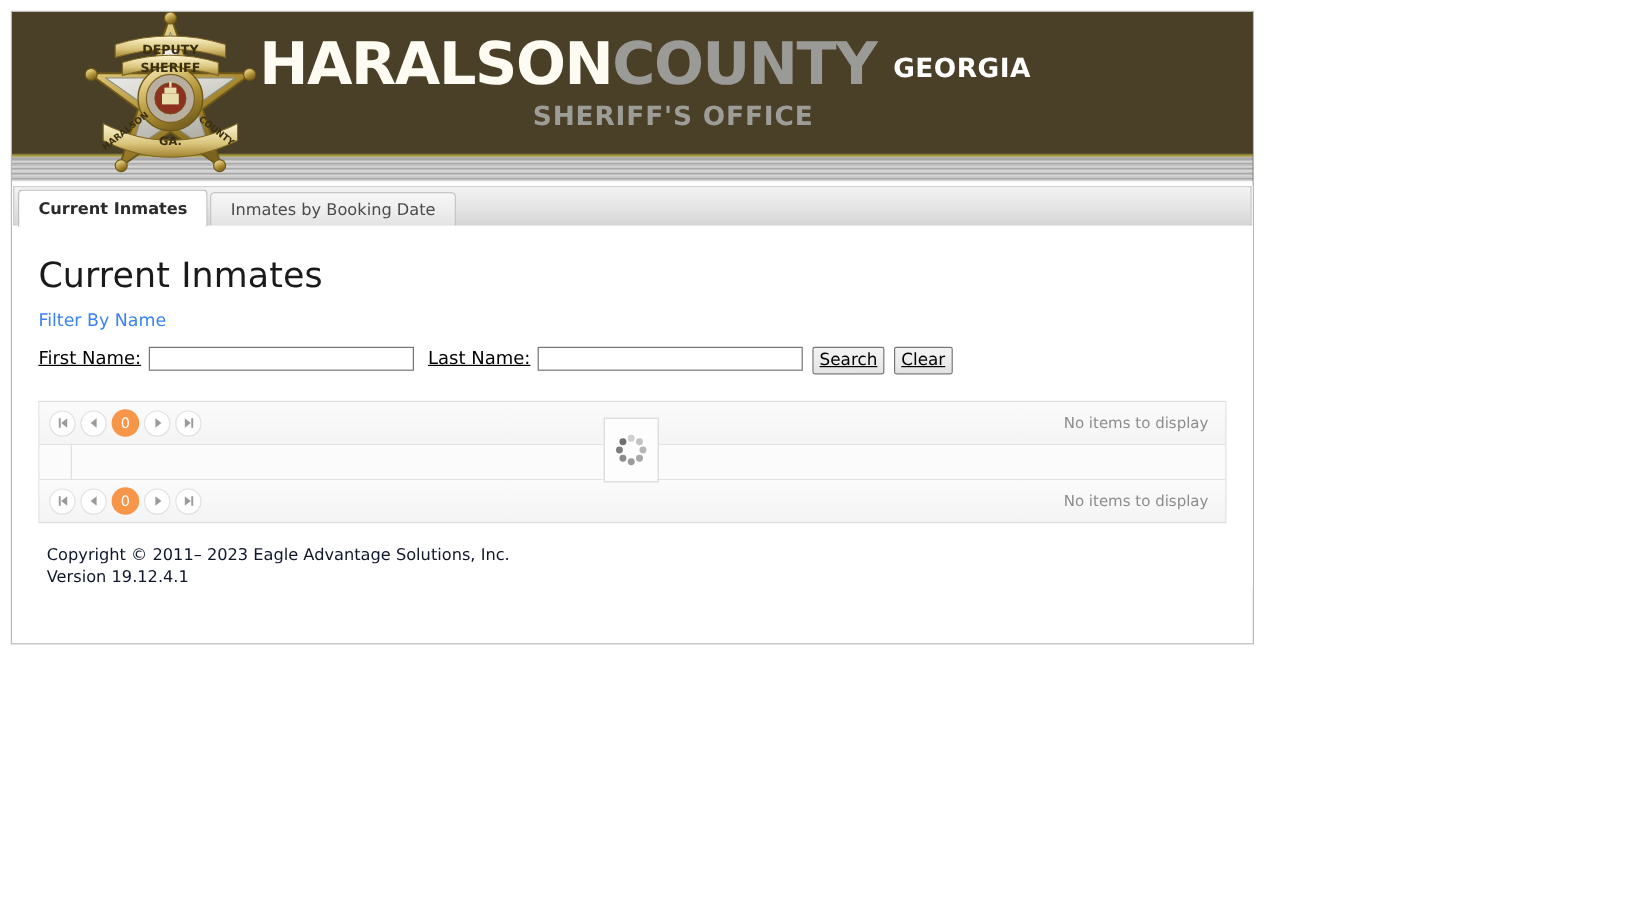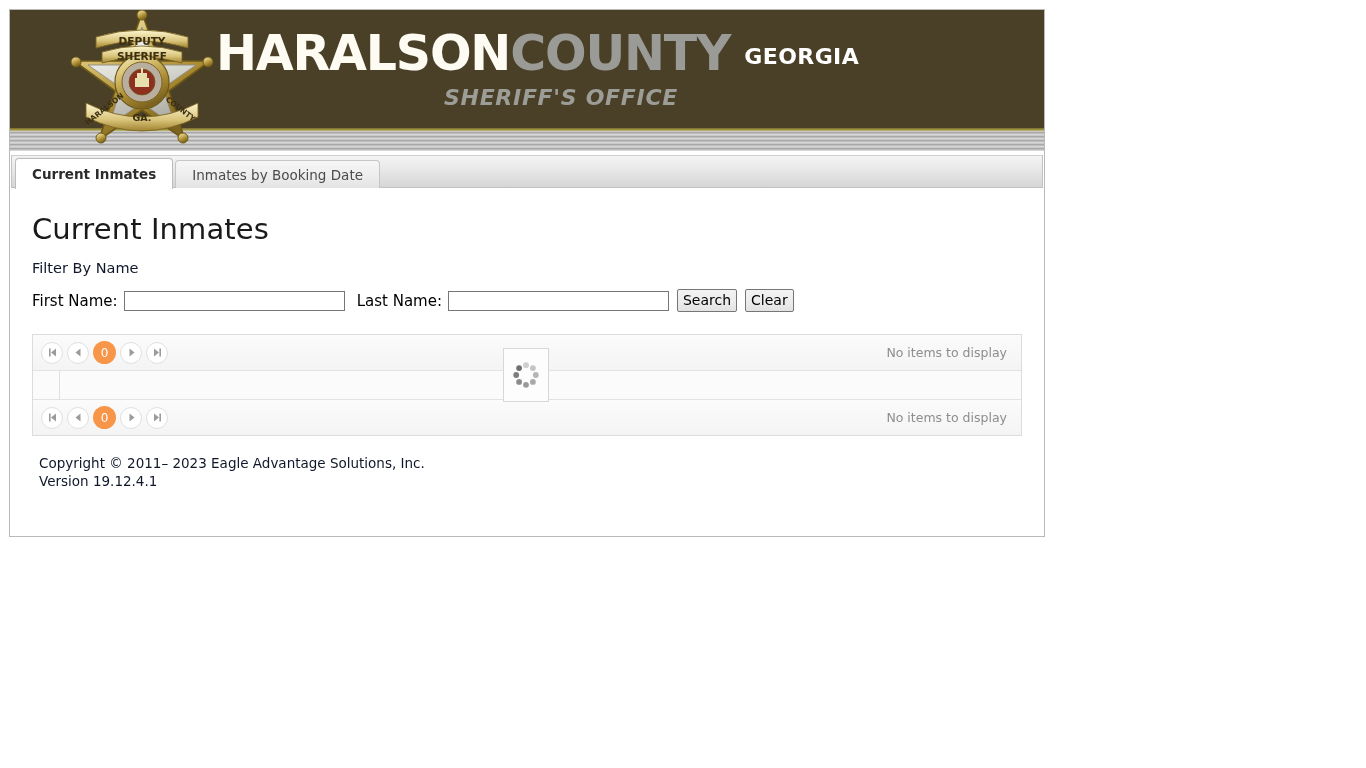--- a/index.html
+++ b/index.html
@@ -104,21 +104,20 @@
     top: -6px;
   }
   .wm-line2 {
     margin-top: 3px;
     text-align: center;
     width: 690px;
     color: #9d9d98;
     font-weight: 800;
     font-size: 22px;
     letter-spacing: 0.7px;
-    font-style: italic;
   }
 
   
   .tabstrip {
     position: relative;
     height: 33px;
     margin: 0 1px;
     background: linear-gradient(to bottom, #f4f4f4 0%, #e6e6e6 50%, #d6d6d6 100%);
     border: 1px solid #c2c2c2;
     border-top: 1px solid #cfcfcf;
@@ -169,28 +168,28 @@
     margin: 0;
     padding-top: 24px;
     font-size: 29px;
     font-weight: 400;
     color: #1a1a1a;
     letter-spacing: 0.1px;
   }
   .filter-label {
     margin-top: 14px;
     font-size: 14.5px;
-    color: #0f172a;
+    color: #3b82f6;
   }
   .filter-row {
     margin-top: 13px;
     display: flex;
-    align-items: center;
     font-size: 15px;
     color: #000;
+    text-decoration: underline;
   }
   .filter-row label { white-space: nowrap; }
   .txt {
     font-family: "DejaVu Sans", "Liberation Sans", sans-serif;
     font-size: 13px;
     height: 20px;
     border: 1px solid #767676;
     background: #fff;
     padding: 0 2px;
     box-sizing: border-box;

